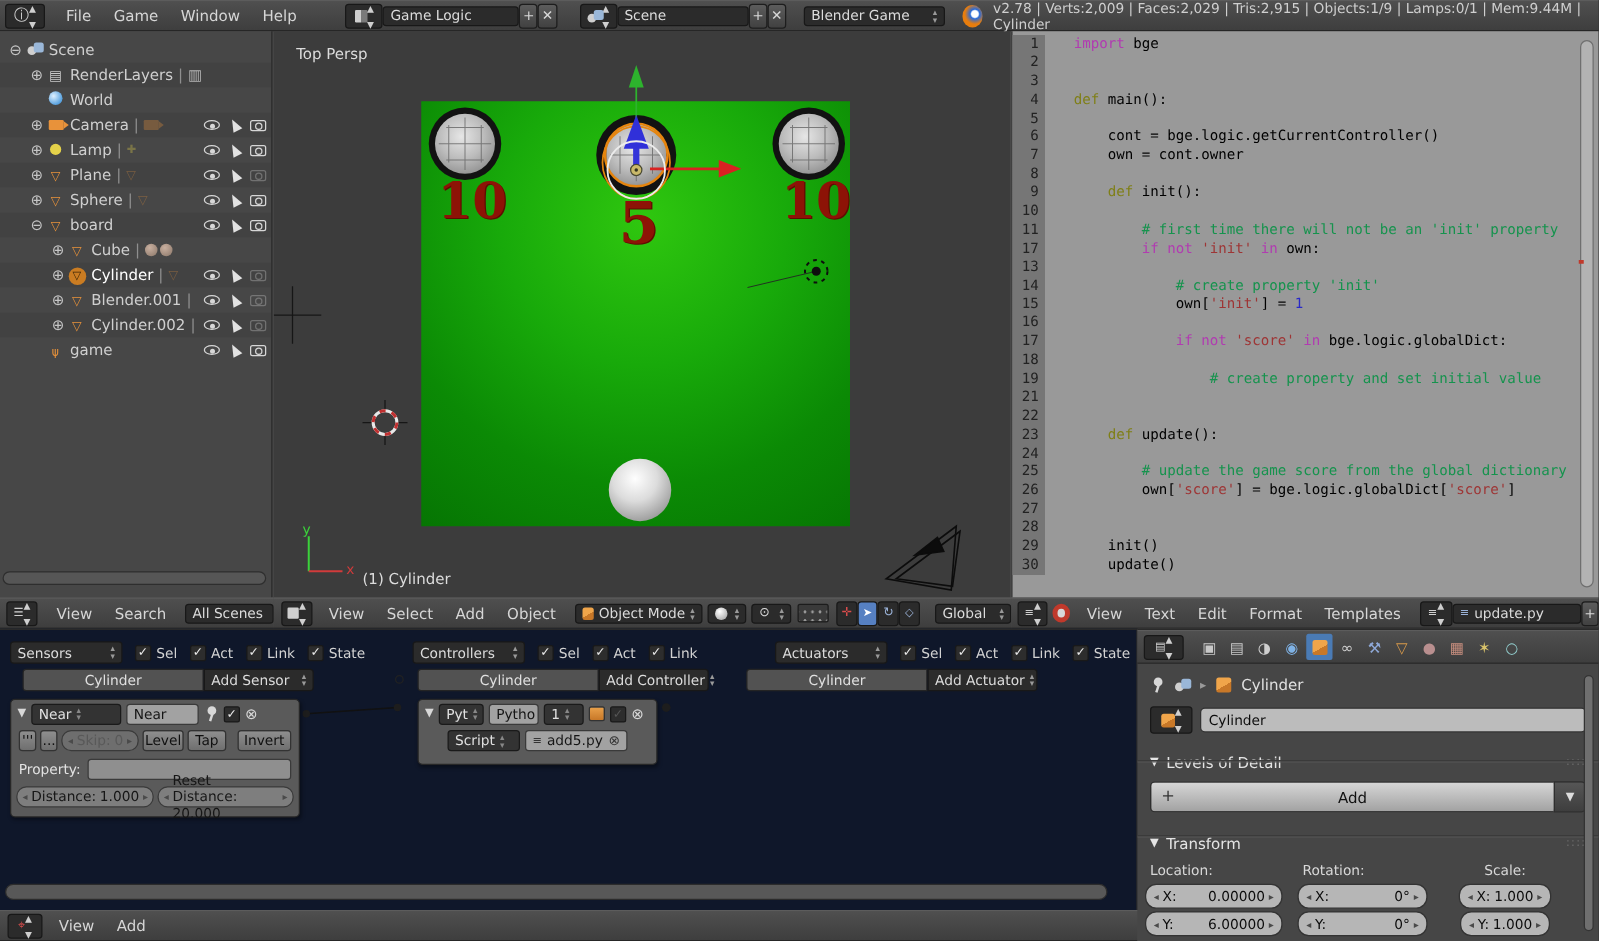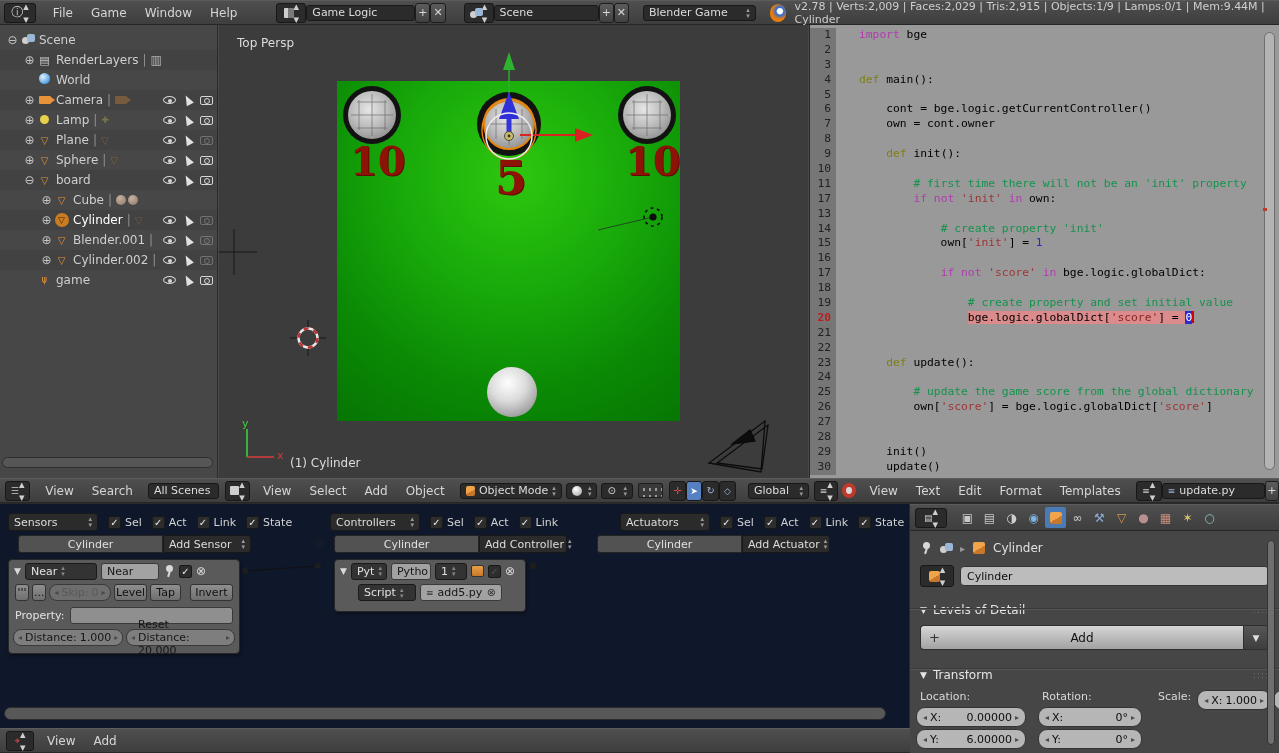--- a/index.html
+++ b/index.html
@@ -454,21 +454,20 @@
         <div class="ln"><span class="no">10</span><span class="tx"></span></div>
         <div class="ln"><span class="no">11</span><span class="tx"><span>        </span><span class="c"># first time there will not be an 'init' property</span></span></div>
         <div class="ln"><span class="no">17</span><span class="tx"><span>        </span><span class="k">if not </span><span class="s">'init'</span><span class="k"> in</span><span> own:</span></span></div>
         <div class="ln"><span class="no">13</span><span class="tx"></span></div>
         <div class="ln"><span class="no">14</span><span class="tx"><span>            </span><span class="c"># create property 'init'</span></span></div>
         <div class="ln"><span class="no">15</span><span class="tx"><span>            own[</span><span class="s">'init'</span><span>] = </span><span class="n">1</span></span></div>
         <div class="ln"><span class="no">16</span><span class="tx"></span></div>
         <div class="ln"><span class="no">17</span><span class="tx"><span>            </span><span class="k">if not </span><span class="s">'score'</span><span class="k"> in</span><span> bge.logic.globalDict:</span></span></div>
         <div class="ln"><span class="no">18</span><span class="tx"></span></div>
         <div class="ln"><span class="no">19</span><span class="tx"><span>                </span><span class="c"># create property and set initial value</span></span></div>
-        <div class="ln curline"><span class="no">20</span><span class="tx"><span>                </span><span class="hp">bge.logic.globalDict[</span><span class="hs">'score'</span><span class="hp">] = </span><span class="selch">0</span><span class="curbar"></span></span></div>
         <div class="ln"><span class="no">21</span><span class="tx"></span></div>
         <div class="ln"><span class="no">22</span><span class="tx"></span></div>
         <div class="ln"><span class="no">23</span><span class="tx"><span>    </span><span class="d">def</span><span> update():</span></span></div>
         <div class="ln"><span class="no">24</span><span class="tx"></span></div>
         <div class="ln"><span class="no">25</span><span class="tx"><span>        </span><span class="c"># update the game score from the global dictionary</span></span></div>
         <div class="ln"><span class="no">26</span><span class="tx"><span>        own[</span><span class="s">'score'</span><span>] = bge.logic.globalDict[</span><span class="s">'score'</span><span>]</span></span></div>
         <div class="ln"><span class="no">27</span><span class="tx"></span></div>
         <div class="ln"><span class="no">28</span><span class="tx"></span></div>
         <div class="ln"><span class="no">29</span><span class="tx"><span>    init()</span></span></div>
         <div class="ln"><span class="no">30</span><span class="tx"><span>    update()</span></span></div>
@@ -792,21 +791,21 @@
             <span class="val">0°</span>
             <span class="tinyar">▸</span>
           </div>
           <div class="pfield">
             <span class="tinyar">◂</span>
             <span>Y:</span>
             <span class="val">0°</span>
             <span class="tinyar">▸</span>
           </div>
         </div>
-        <div style="display: flex; flex-direction: row; gap: 2px; width: 100px;">
+        <div style="display: flex; flex-direction: column; gap: 2px; width: 100px; align-items: center;">
           <div class="plabel" style="padding: 0px 4px 2px;">Scale:</div>
           <div class="pfield">
             <span class="tinyar">◂</span>
             <span>X:</span>
             <span class="val">1.000</span>
             <span class="tinyar">▸</span>
           </div>
           <div class="pfield">
             <span class="tinyar">◂</span>
             <span>Y:</span>

